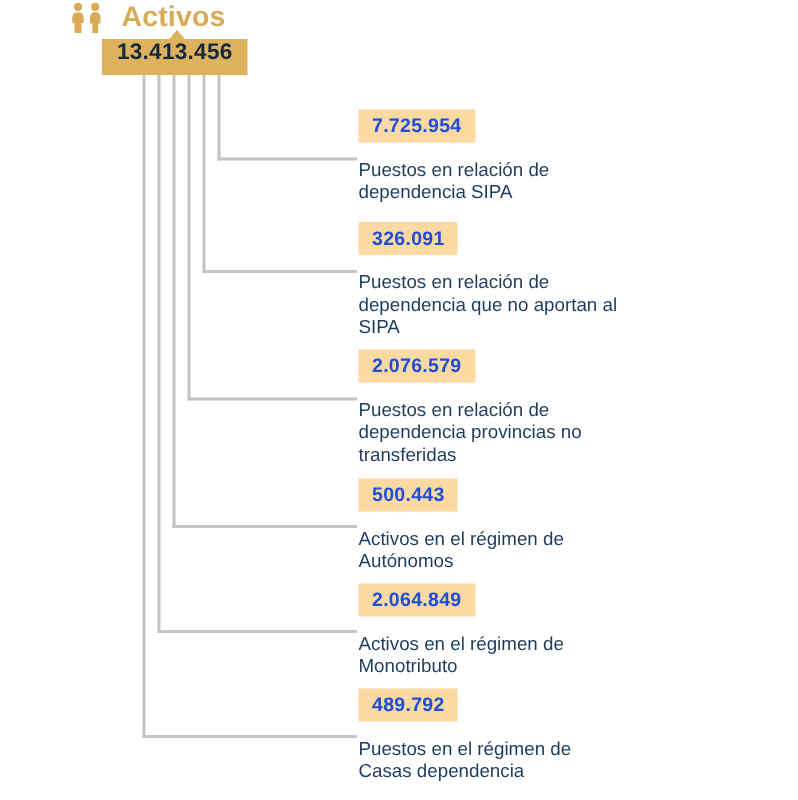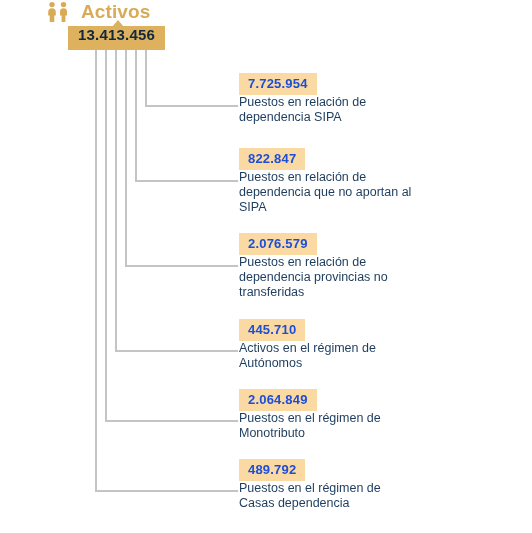--- a/index.html
+++ b/index.html
@@ -96,21 +96,21 @@
     display: inline-block;
     background: #fbd9a2;
     padding: 3px 9px 4px 9px;
     font-size: 13px;
     font-weight: bold;
     color: #1d4ed8;
     letter-spacing: 0.2px;
     line-height: 15px;
   }
   .branch .caption {
-    margin-top: 0;
+    margin-top: 11px;
     font-size: 12.5px;
     line-height: 15px;
     color: #1d3c5e;
     font-weight: normal;
     max-width: 180px;
   }
 </style>
 </head>
 <body>
 
@@ -148,37 +148,37 @@
   <div class="conn-h" style="left:115px; top:350px; width:123px;"></div>
   <div class="conn-h" style="left:105px; top:420px; width:133px;"></div>
   <div class="conn-h" style="left:95px;  top:490px; width:143px;"></div>
 
   <div class="branch" style="top:73px;">
     <span class="chip">7.725.954</span>
     <div class="caption">Puestos en relación de dependencia SIPA</div>
   </div>
 
   <div class="branch" style="top:148px;">
-    <span class="chip">822.847</span>
+    <span class="chip">326.091</span>
     <div class="caption">Puestos en relación de dependencia que no aportan al SIPA</div>
   </div>
 
   <div class="branch" style="top:233px;">
     <span class="chip">2.076.579</span>
     <div class="caption">Puestos en relación de dependencia provincias no transferidas</div>
   </div>
 
   <div class="branch" style="top:319px;">
-    <span class="chip">445.710</span>
+    <span class="chip">500.443</span>
     <div class="caption">Activos en el régimen de Autónomos</div>
   </div>
 
   <div class="branch" style="top:389px;">
     <span class="chip">2.064.849</span>
-    <div class="caption">Puestos en el régimen de Monotributo</div>
+    <div class="caption">Activos en el régimen de Monotributo</div>
   </div>
 
   <div class="branch" style="top:459px;">
     <span class="chip">489.792</span>
     <div class="caption">Puestos en el régimen de Casas dependencia</div>
   </div>
 
 </div>
 
 </body></html>

